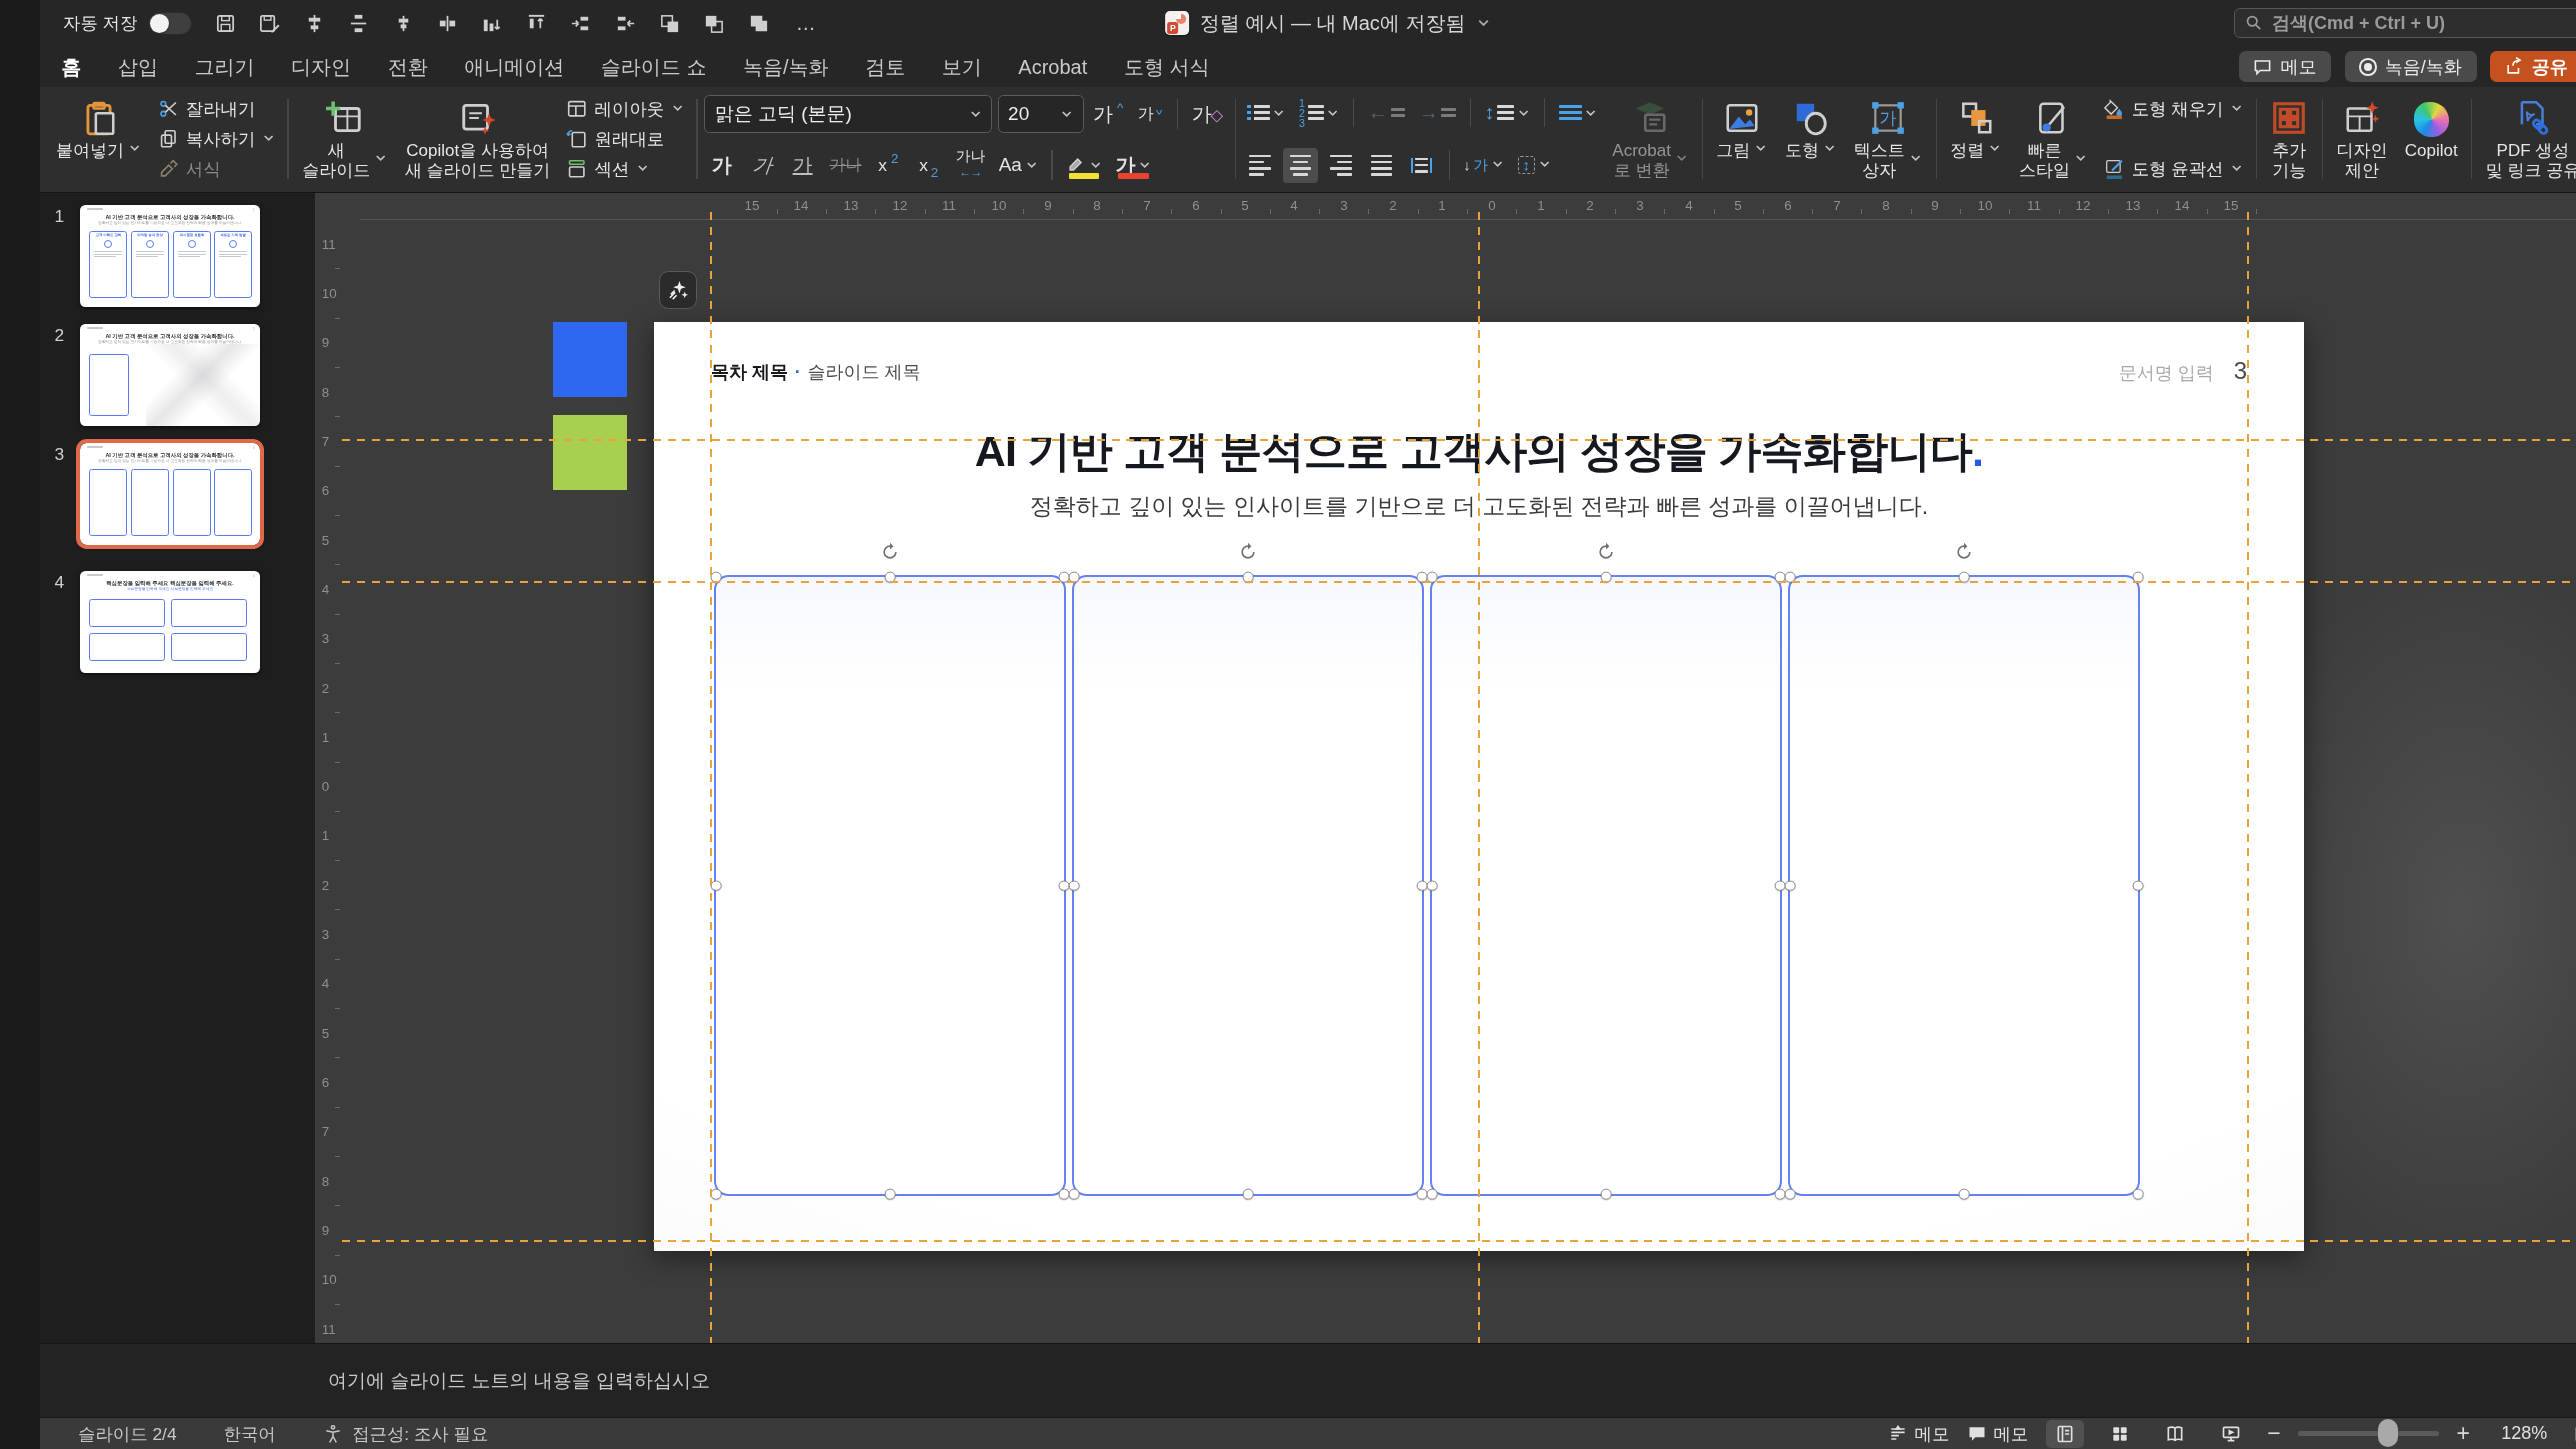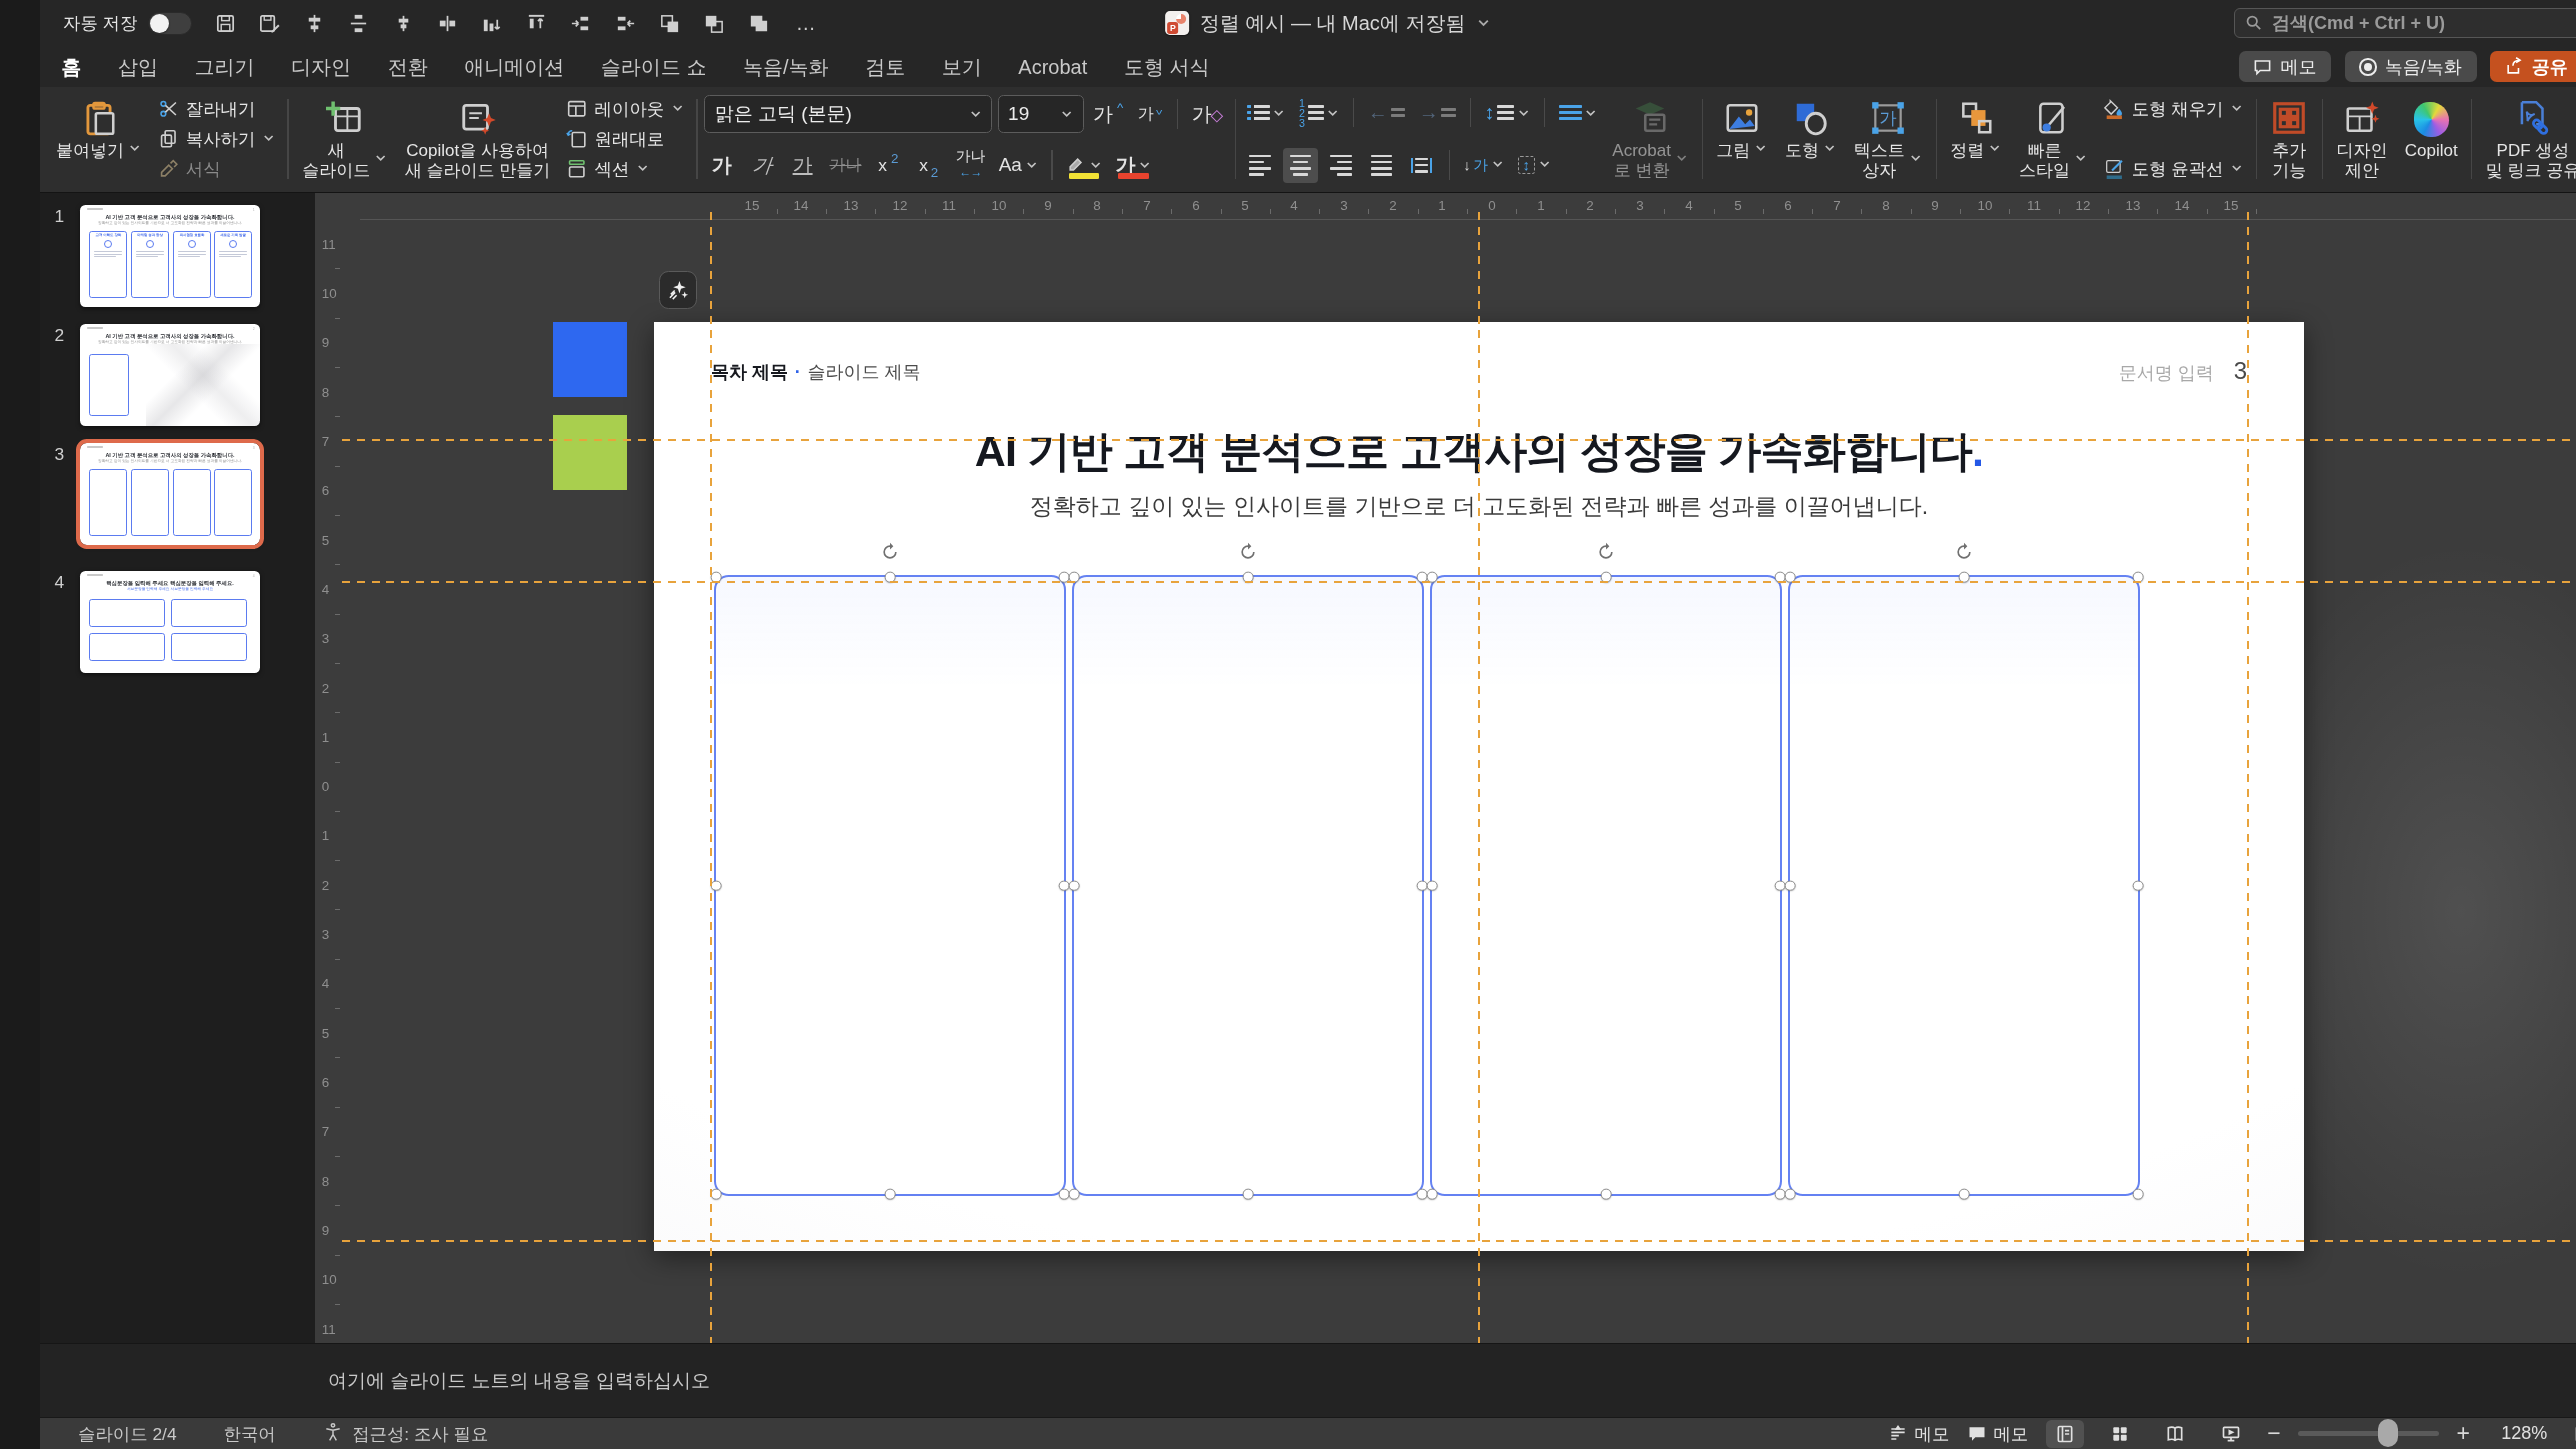--- a/index.html
+++ b/index.html
@@ -125,21 +125,21 @@
   .chip.blue { left:238px; top:129px; background:#2e68f0; }
   .chip.green { left:238px; top:222px; background:#a9cf4e; }
   .sparkle-btn { position:absolute; left:344px; top:78px; width:38px; height:38px; border-radius:9.4px; background:#2b2b2b; border:1.3px solid #5a5a5a; display:flex; align-items:center; justify-content:center; color:#f0f0f0; }
   .sparkle-btn svg { width:23px; height:23px; }
 
   
   .notesbar { position:absolute; left:0; top:1343px; width:2576px; height:74px; background:#232323; border-top:0.7px solid #161616; display:flex; align-items:center; }
   .notesbar .ph { margin-left:288px; color:#c9c9c9; font-size:19px; }
   .statusbar { position:absolute; left:0; top:1417px; width:2576px; height:32px; background:#3a3a3a; border-top:0.7px solid #181818; display:flex; align-items:center; color:#c9c9c9; font-size:17.4px; }
   .status-left { display:flex; align-items:center; gap:47px; padding-left:38px; }
-  .status-left .acc { display:flex; align-items:flex-start; gap:9.4px; }
+  .status-left .acc { display:flex; align-items:center; gap:9.4px; }
   .status-left svg { width:20px; height:20px; }
   .status-right { position:absolute; right:13.4px; display:flex; align-items:center; gap:17.4px; }
   .sbtn { display:flex; align-items:center; gap:6.7px; color:#e0e0e0; }
   .sbtn svg { width:20px; height:20px; }
   .viewbtn { width:38px; height:28px; border-radius:5.4px; display:flex; align-items:center; justify-content:center; color:#e0e0e0; }
   .viewbtn.active { background:#515151; }
   .viewbtn svg { width:20px; height:20px; }
   .zoomtrack { width:141px; height:5.4px; border-radius:2.7px; background:#5a5a5a; position:relative; }
   .zoomthumb { position:absolute; top:50%; left:64%; transform:translate(-50%,-50%); width:20px; height:28px; border-radius:10px; background:#a9a9a9; }
   .zsign { font-size:23px; color:#d9d9d9; }
@@ -425,21 +425,21 @@
     <div class="rgroup">
       <div class="rows">
         <div class="rrow">
           <div class="fontbox">
             <span>맑은 고딕 (본문)</span>
             <span class="chev"><svg viewBox="0 0 24 24" fill="none" stroke="currentColor" stroke-width="3">
                   <path d="M5 9l7 7 7-7"></path>
                 </svg></span>
           </div>
           <div class="sizebox">
-            <span>19</span>
+            <span>20</span>
             <span class="chev"><svg viewBox="0 0 24 24" fill="none" stroke="currentColor" stroke-width="3">
                   <path d="M5 9l7 7 7-7"></path>
                 </svg></span>
           </div>
           <div class="tbtn">
               <span>가</span>
               <span class="ksup" style="color:#4aa3e8;">^</span>
             </div>
           <div class="tbtn" style="font-size:16px;">
               <span>가</span>

